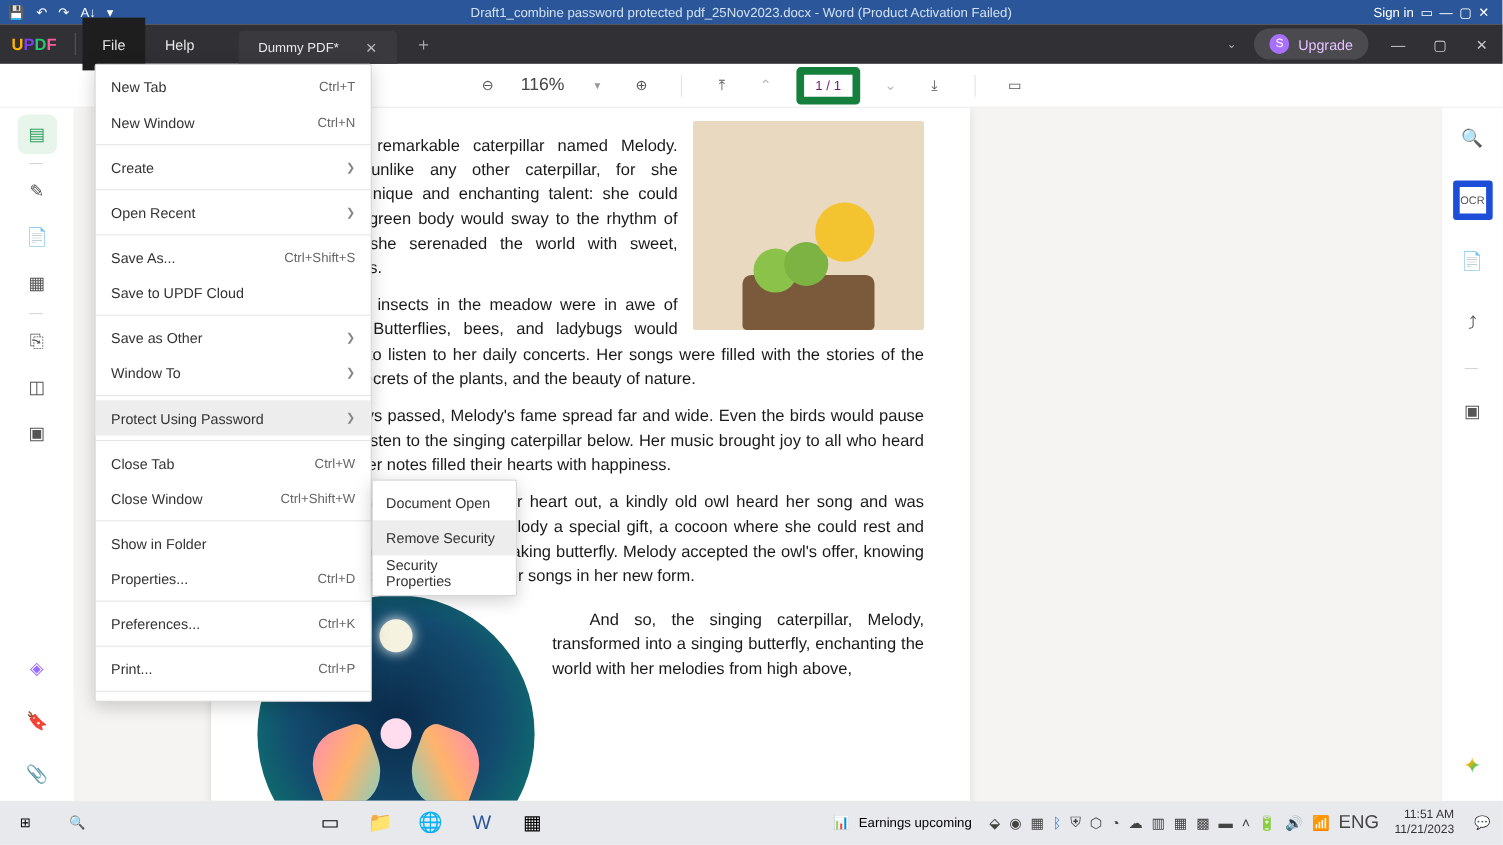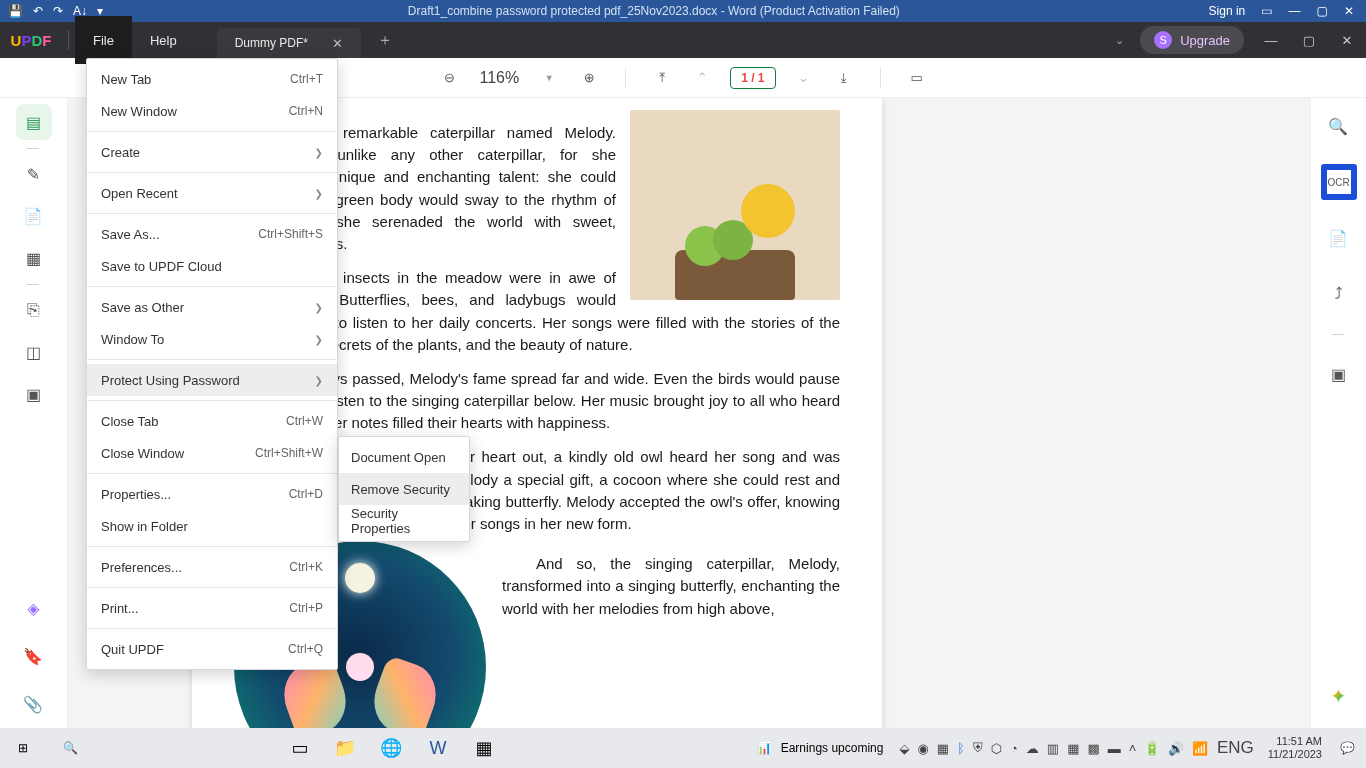--- a/index.html
+++ b/index.html
@@ -2,21 +2,21 @@
 <html><head>
 <meta charset="utf-8">
 <style>
 * { margin:0; padding:0; box-sizing:border-box; font-family:"Segoe UI",Arial,sans-serif; }
 html,body { width:1366px; height:768px; overflow:hidden; background:#f0f0f0; }
 
 
 .word-bar { height:22px; background:#2b579a; display:flex; align-items:center; color:#fff; font-size:12px; }
 .word-bar .ql { display:flex; gap:10px; padding:0 8px; }
 .word-bar .title { flex:1; text-align:center; color:#d0e0f0; }
-.word-bar .right { display:flex; gap:16px; padding:0 12px; }
+.word-bar .right { display:flex; gap:6px; padding:0 12px; }
 
 
 .updf { position:absolute; left:0; top:22px; width:1366px; height:706px; background:#fff; }
 .updf-caption { height:36px; background:#313135; display:flex; align-items:center; }
 .logo { width:62px; display:flex; align-items:center; justify-content:center; font-weight:700; font-size:15px; }
 .logo span:first-child{color:#ffb300;} .logo span:nth-child(2){color:#7a3ff0;} .logo span:nth-child(3){color:#28c76f;} .logo span:last-child{color:#ff5ca0;}
 .logo-sep { width:1px; height:20px; background:#555; margin:0 6px; }
 .menu-btn { color:#e8e8e8; padding:0 18px; height:48px; display:flex; align-items:center; font-size:13px; cursor:pointer; }
 .menu-btn.active { background:#1e1e1f; }
 .tab { background:#3a3a3e; color:#e8e8e8; padding:0 18px; height:30px; margin-top:6px; margin-left:22px; display:flex; align-items:center; font-size:12px; border-radius:4px 4px 0 0; gap:24px; }
@@ -26,21 +26,21 @@
 .down-chev { color:#aaa; padding:0 16px; font-size:11px; }
 .upgrade { background:#4b4b4f; color:#e4c1ff; padding:5px 14px; border-radius:16px; font-size:13px; display:flex; align-items:center; gap:8px; margin-right:8px; }
 .upgrade .av { width:18px; height:18px; border-radius:50%; background:#a970ff; color:#fff; display:flex; align-items:center; justify-content:center; font-size:11px; }
 .win-btn { width:38px; height:36px; display:flex; align-items:center; justify-content:center; color:#ccc; font-size:13px; }
 
 
 .toolbar { height:40px; border-bottom:1px solid #eee; display:flex; align-items:center; justify-content:center; gap:16px; font-size:13px; color:#555; }
 .tool-ic { width:24px; height:24px; display:flex; align-items:center; justify-content:center; border-radius:4px; }
 .zoom-val { font-size:16px; color:#444; padding:0 2px; }
 .tool-sep { width:1px; height:20px; background:#e4e4e4; margin:0 8px; }
-.page-box { border:1px solid #15803d; border-radius:4px; padding:3px 10px; font-size:12px; color:#ef4444;font-weight:bold; }
+.page-box { border:7px solid #15803d; border-radius:4px; padding:3px 10px; font-size:12px; color:#701a75; }
 
 
 .body { display:flex; height:630px; }
 .left-rail { width:68px; background:#fff; display:flex; flex-direction:column; align-items:center; padding-top:6px; gap:6px; border-right:1px solid #f0f0f0; position:relative; }
 .rail-ic { width:36px; height:36px; display:flex; align-items:center; justify-content:center; border-radius:8px; color:#555; font-size:16px; }
 .rail-ic.active { background:#e8f5ea; color:#30a060; }
 .rail-sep { width:14px; height:4px; color:#ccc; font-size:12px; line-height:4px; }
 .left-bottom { position:absolute; bottom:6px; display:flex; flex-direction:column; gap:12px; align-items:center; }
 
 .canvas { flex:1; background:#f5f4f2; position:relative; overflow:hidden; }
@@ -248,41 +248,37 @@
   <div class="mi">
       <span>Close Tab</span>
       <span class="sc">Ctrl+W</span>
     </div>
   <div class="mi">
       <span>Close Window</span>
       <span class="sc">Ctrl+Shift+W</span>
     </div>
   <div class="msep"></div>
   <div class="mi">
+      <span>Show in Folder</span>
+    </div>
+  <div class="mi">
       <span>Properties...</span>
       <span class="sc">Ctrl+D</span>
     </div>
-  <div class="mi">
-      <span>Show in Folder</span>
-    </div>
   <div class="msep"></div>
   <div class="mi">
       <span>Preferences...</span>
       <span class="sc">Ctrl+K</span>
     </div>
   <div class="msep"></div>
   <div class="mi">
       <span>Print...</span>
       <span class="sc">Ctrl+P</span>
     </div>
   <div class="msep"></div>
-  <div class="mi">
-      <span>Quit UPDF</span>
-      <span class="sc">Ctrl+Q</span>
-    </div>
 </div>
 
 <div class="sub-menu">
   <div class="mi">Document Open</div>
   <div class="mi hover">Remove Security</div>
   <div class="mi">Security Properties</div>
 </div>
 
 <div class="taskbar">
   <div class="tb-l">

